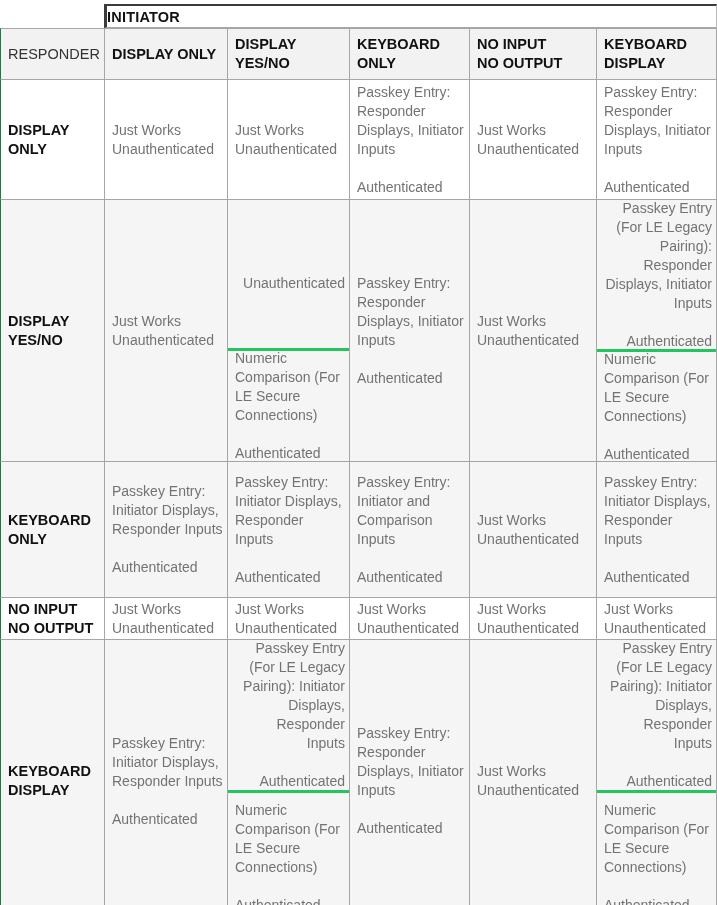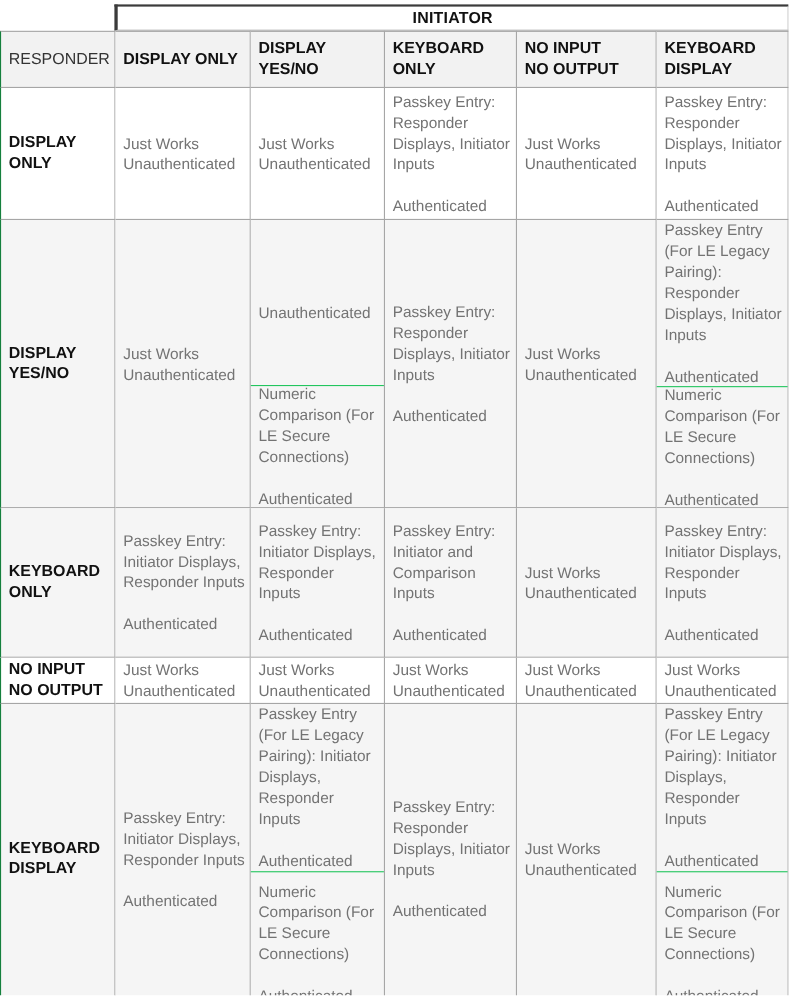--- a/index.html
+++ b/index.html
@@ -7,21 +7,21 @@
     position:relative;width:717px;height:905px;overflow:hidden;background:#ffffff;
     font-family:"Liberation Sans",sans-serif;
   }
   .initiator-band{
     position:absolute;left:104px;top:4px;width:613px;height:24px;box-sizing:border-box;
     background:#ffffff;
     border-top:2px solid #3b3b3b;
     border-left:3px solid #3b3b3b;
     border-bottom:1px solid #a6a6a6;
     border-right:1px solid #bbbbbb;
-    display:flex;align-items:center;justify-content:center;
+    display:flex;align-items:center;justify-content:flex-start;
     font-weight:bold;font-size:14.5px;color:#111111;letter-spacing:.2px;
   }
   .grid{
     position:absolute;left:0;top:28px;width:717px;
     display:grid;
     grid-template-columns:105px 123px 122px 120px 127px 120px;
     grid-template-rows:52px 120px 262px 136px 42px 283px;
   }
   .cell{
     box-sizing:border-box;
@@ -37,21 +37,21 @@
     font-weight:bold;color:#111111;white-space:pre-line;font-size:14.5px;
   }
   .cell.head.responder{font-weight:normal;color:#333333;font-size:14.5px;}
   .cell.rowhead{font-weight:bold;color:#111111;white-space:pre-line;font-size:14.5px;}
   .cell.shade{background:#f5f5f5;}
   .cell.split{padding:0;justify-content:flex-start;}
   .sub{
     box-sizing:border-box;padding:3px 4px 3px 7px;
     display:flex;flex-direction:column;justify-content:center;
   }
-  .sub.top{border-bottom:1px solid #22c55e;}
+  .sub.top{border-bottom:3px solid #22c55e;text-align:right;}
   .gap{height:19px;flex:none;}
 </style>
 </head>
 <body>
 
 <div class="page">
   <div class="initiator-band">
     <span>INITIATOR</span>
   </div>
   <div class="grid" id="grid">

